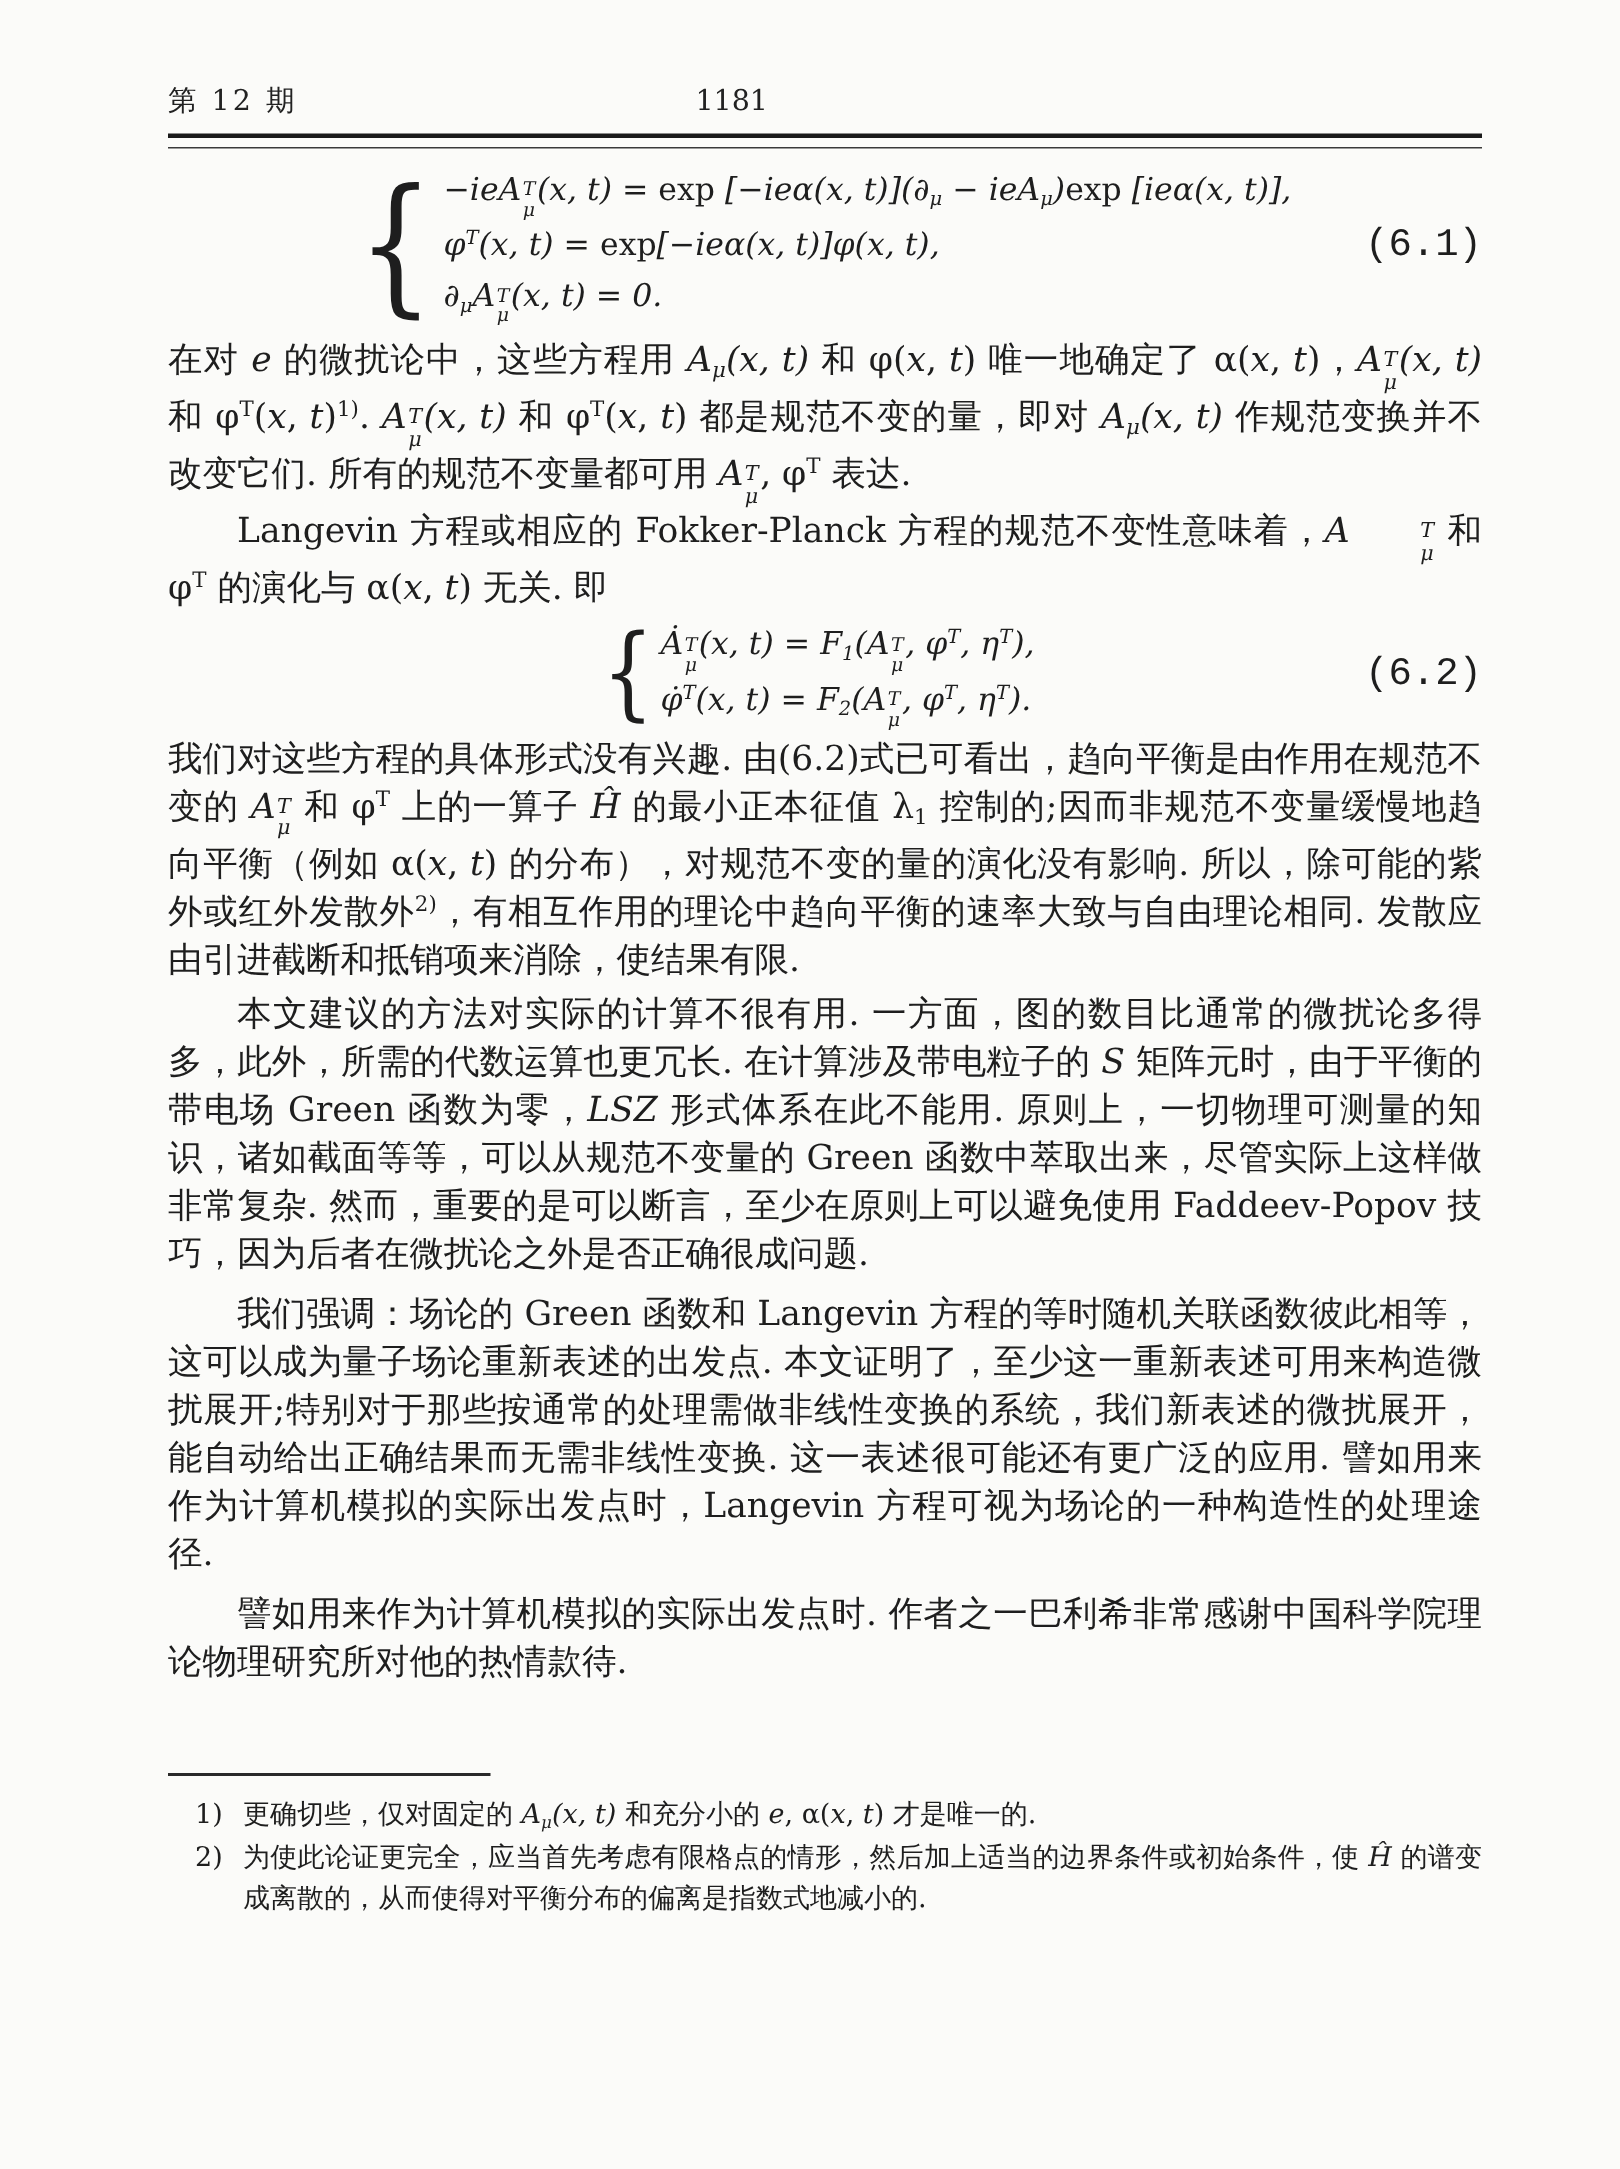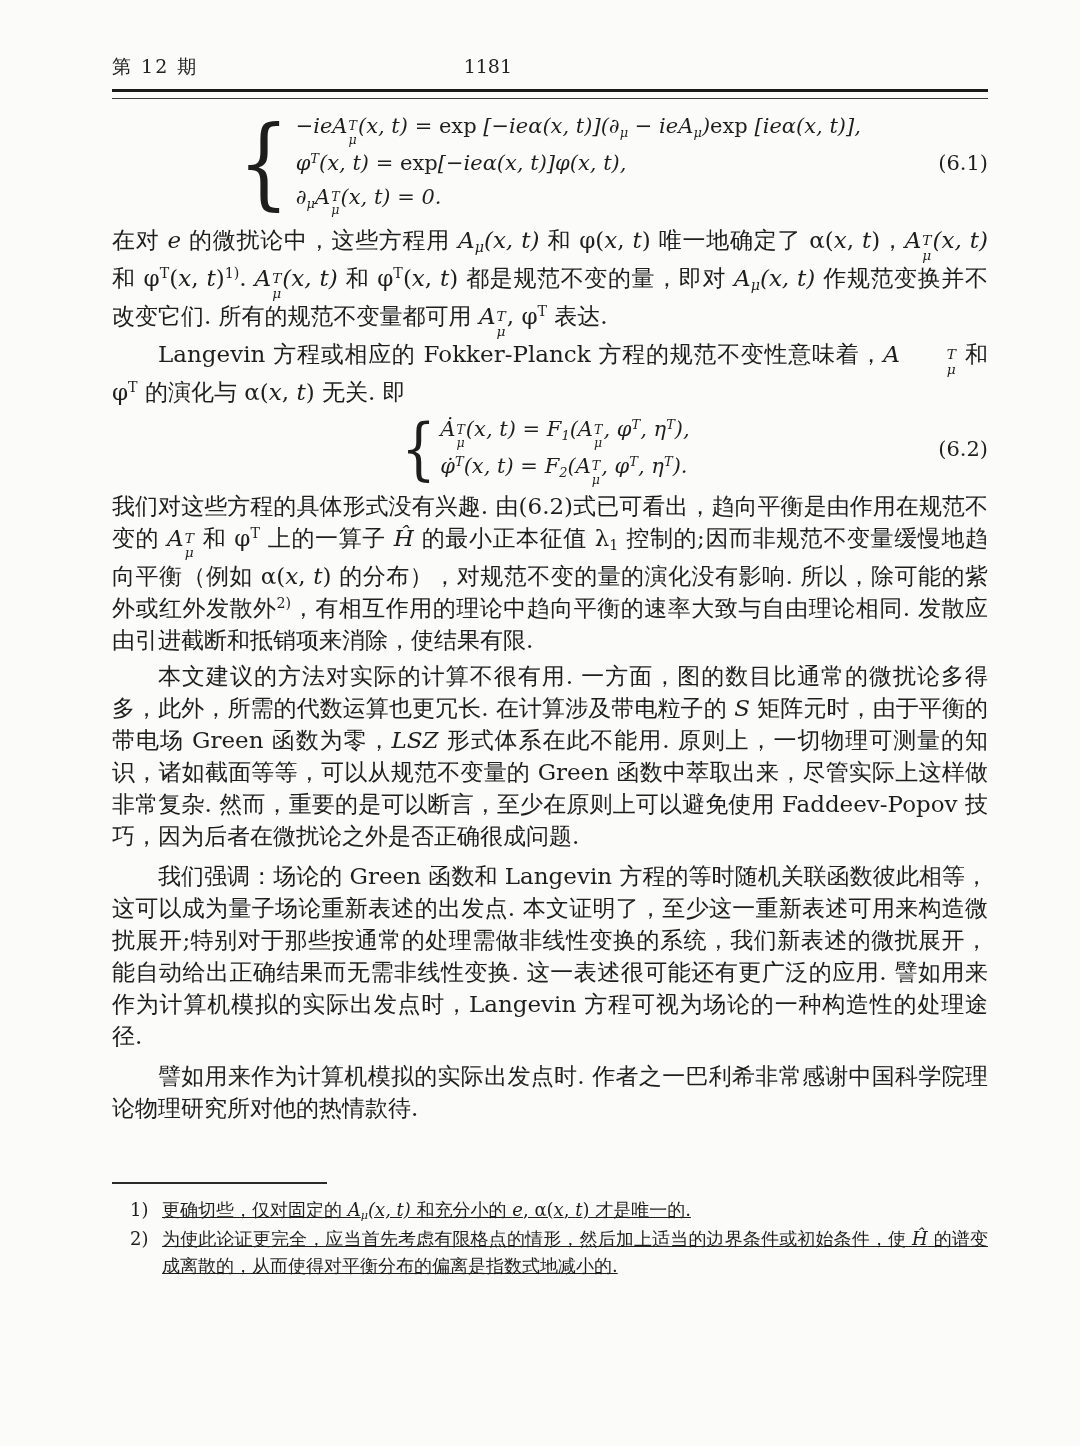--- a/index.html
+++ b/index.html
@@ -66,21 +66,21 @@
   .brace.b3{font-size:100px;line-height:100px;}
   .brace.b2{font-size:68px;line-height:68px;}
   .eqlines{margin-left:0;}
   .math{
     font-style:italic;
     font-size:21px;line-height:34px;
     white-space:nowrap;
   }
   .eqnum{
     margin-left:auto;align-self:center;
-    font-size:21px;font-style:normal;
+    font-size:26px;font-style:normal;font-family:Liberation Mono, monospace;
   }
   
   .sect{
     text-align:center;
     font-size:28px;font-weight:bold;
     letter-spacing:0.32em;
     margin:26px 0 20px 0;color:#141414;
   }
   
   .fn-rule{
@@ -89,21 +89,21 @@
     border-top:2px solid #2a2a2a;
   }
   .fns{margin-top:12px;padding-left:18px;}
   .fn{
     display:flex;
     font-size:18px;line-height:27px;
     text-align:justify;
     margin-bottom:2px;
   }
   .fn .mk{flex:0 0 32px;}
-  .fn .tx{flex:1;text-decoration:underline;}
+  .fn .tx{flex:1;}
   .gap8{height:8px;}
   .gap4{height:4px;}
 </style>
 </head>
 <body>
 
 <div class="page">
 
   <div class="hdr">
     <div class="issue">第 12 期</div>

